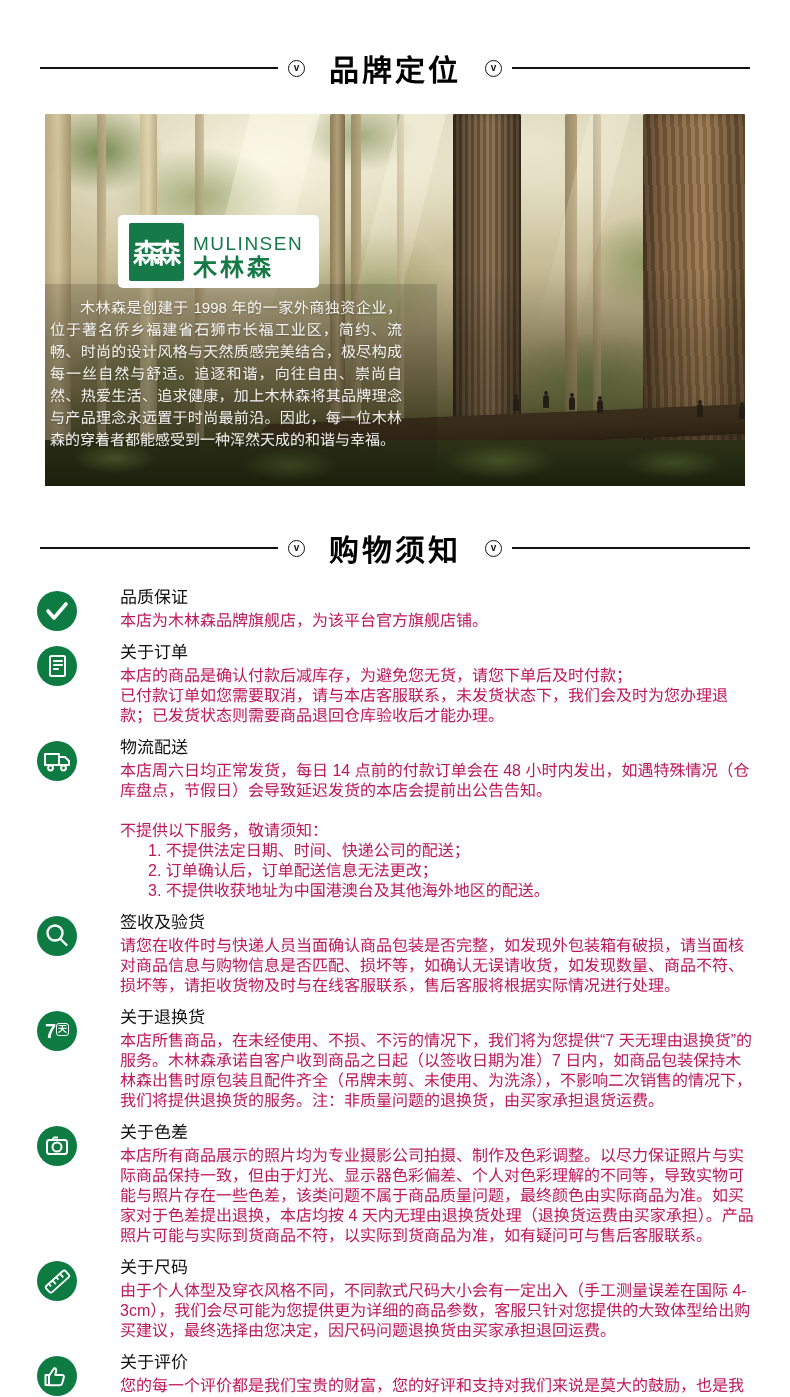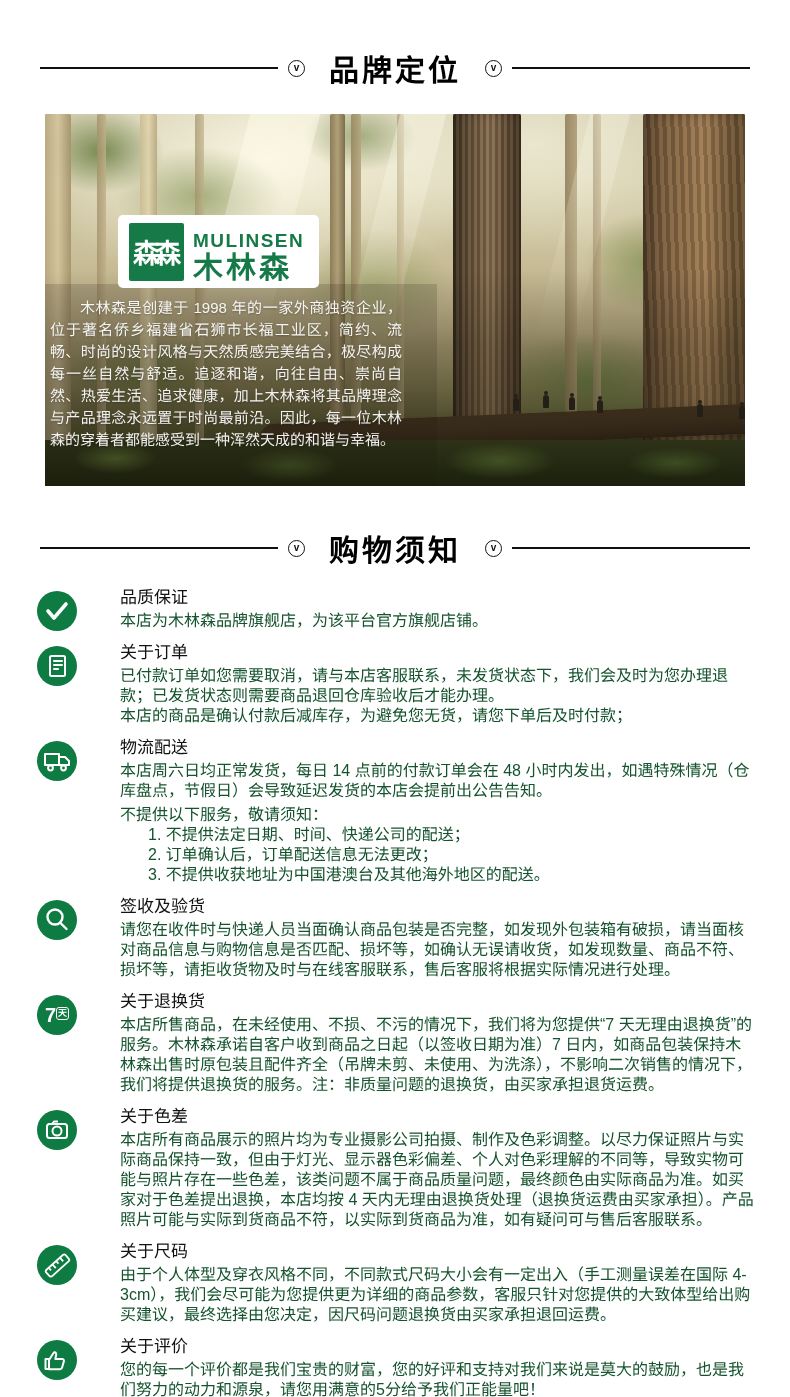--- a/index.html
+++ b/index.html
@@ -76,40 +76,40 @@
   .shade { position:absolute; inset:0;
     background:linear-gradient(180deg, rgba(20,18,8,0) 42%, rgba(25,22,10,.22) 62%, rgba(15,15,6,.4) 100%); }
   .txt-backdrop { position:absolute; left:0; top:170px; width:392px; bottom:0; background:rgba(30,26,14,.16); }
 
   .logo-box { position:absolute; left:73px; top:101px; width:201px; height:73px;
     background:#fff; border-radius:5px; display:flex; align-items:center; padding:9px 10px 9px 11px; }
   .logo-mark { width:55px; height:58px; background:#157a47; color:#fff; display:flex;
     align-items:center; justify-content:center; font-weight:bold; font-size:27px;
     letter-spacing:-6px; padding-right:5px; border-radius:2px; }
   .logo-text { margin-left:9px; color:#157a47; line-height:1; }
-  .logo-en { font-size:19px; font-weight:bold; letter-spacing:1.5px;margin-top:11px; }
-  .logo-cn { font-size:30px; font-weight:bold; letter-spacing:3px; margin-top:3px; }
+  .logo-en { font-size:19px; font-weight:normal; letter-spacing:1.5px;margin-top:11px; }
+  .logo-cn { font-size:24px; font-weight:bold; letter-spacing:3px; margin-top:3px; }
 
   .hero-intro { position:absolute; left:5px; top:183px; width:352px;
     color:rgba(255,255,255,.93); font-size:15px; line-height:22px;
     text-indent:2em; text-align:justify; text-shadow:0 1px 2px rgba(0,0,0,.25); }
 
   
   .notices { padding:14px 33px 30px 37px; }
   .notice { display:flex; margin-bottom:12px; }
   .icon-col { width:83px; flex:none; padding-top:3px; }
   .icon-circle { width:40px; height:40px; border-radius:50%; background:#0d7b42;
     display:flex; align-items:center; justify-content:center; }
   .badge7 { color:#fff; font-weight:bold; display:flex; align-items:flex-start; line-height:1; }
   .badge7 .big { font-size:20px; }
   .badge7 .small { font-size:9px; border:1px solid #fff; border-radius:3px; padding:1px; margin-top:2px; }
   .txt-col { flex:1; }
   .n-title { font-size:17px; font-weight:normal; color:#111; line-height:20px; margin-bottom:3px; display:block; }
-  .n-p { font-size:16px; line-height:20px; color:#14532d; }
-  .n-p.gap-top { margin-top:4px; }
+  .n-p { font-size:16px; line-height:20px; color:#be185d; }
+  .n-p.gap-top { margin-top:20px; }
   .n-list { padding-left:28px; }
   .n-list .n-p { line-height:20px; }
 </style>
 </head>
 <body>
 
 <div class="page">
   <div class="spacer-top"></div>
 
   <div class="sec-header">
@@ -190,22 +190,22 @@
         <svg width="40" height="40" viewBox="0 0 40 40" fill="none" stroke="#fff" stroke-width="2" stroke-linecap="round">
           <rect x="13" y="10" width="15" height="20" rx="1.5"></rect>
               <line x1="17" y1="15" x2="25" y2="15"></line>
               <line x1="17" y1="19" x2="25" y2="19"></line>
               <line x1="17" y1="23" x2="21" y2="23"></line>
         </svg>
       </div>
         </div>
       <div class="txt-col">
         <span class="n-title">关于订单</span>
+        <div class="n-p">本店的商品是确认付款后减库存，为避免您无货，请您下单后及时付款；</div>
         <div class="n-p">已付款订单如您需要取消，请与本店客服联系，未发货状态下，我们会及时为您办理退款；已发货状态则需要商品退回仓库验收后才能办理。</div>
-        <div class="n-p">本店的商品是确认付款后减库存，为避免您无货，请您下单后及时付款；</div>
       </div>
     </div>
 
     <div class="notice">
       <div class="icon-col">
           <div class="icon-circle">
         <svg width="40" height="40" viewBox="0 0 40 40" fill="none" stroke="#fff" stroke-width="2" stroke-linejoin="round">
           <rect x="8" y="13" width="14" height="11"></rect>
               <path d="M22 16h6l4 4v4H22z"></path>
               <circle cx="13.5" cy="27" r="2.4"></circle>

